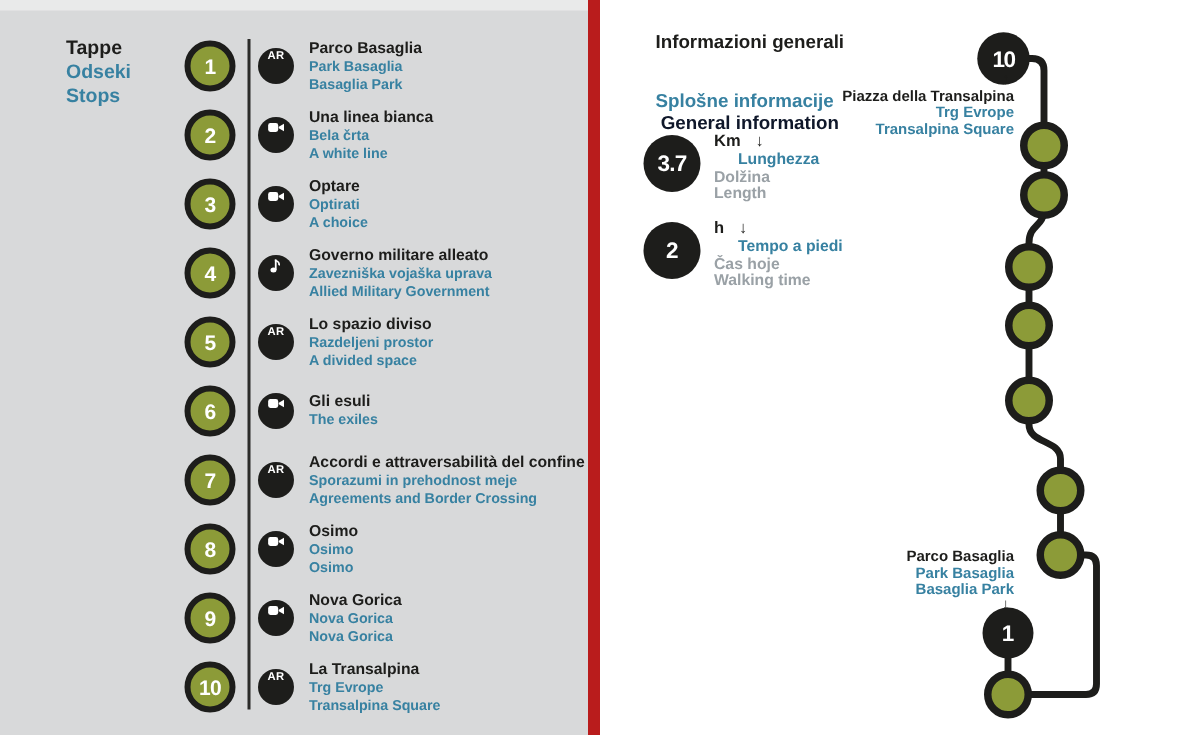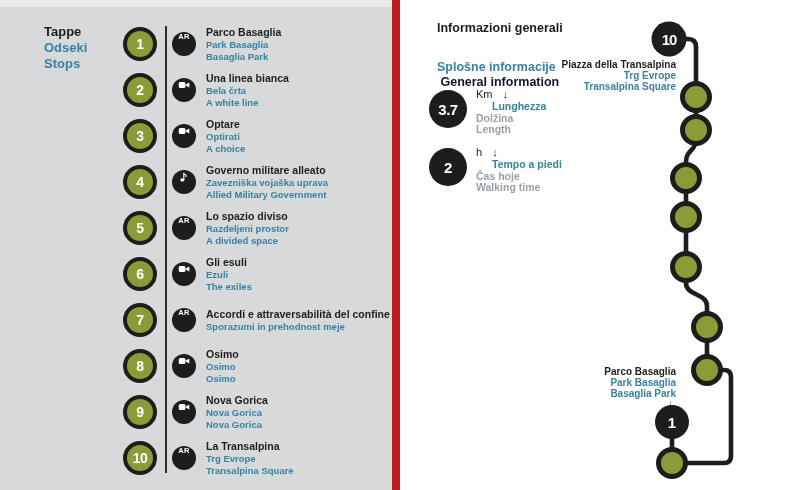--- a/index.html
+++ b/index.html
@@ -49,21 +49,21 @@
   .info-header .hd-sl { color:#3781a1;margin-top:24px; }
   .info-header .hd-en { color:#0f172a;text-align:center; }
 
   .stat { position:absolute; left:429px; width:180px; height:48px; }
   .stat-circle {
     position:absolute; left:0; top:2px; width:38px; height:38px; border-radius:50%;
     background:#1d1d1b; color:#fff; display:flex; align-items:center; justify-content:center;
     font-weight:700; font-size:15px; letter-spacing:-0.5px;
   }
   .stat-text { position:absolute; left:47px; top:0; }
-  .stat-unit { font-size:11px; font-weight:400; color:#1d1d1b; line-height:13px; }
+  .stat-unit { font-size:11px; font-weight:700; color:#1d1d1b; line-height:13px; }
   .stat-unit .dn-arrow { margin-left:10px; }
   .stat-it { font-size:10.5px; font-weight:700; color:#3781a1; line-height:11.5px;margin-left:16px; }
   .stat-sl, .stat-en { font-size:10.5px; font-weight:700; color:#9aa1a6; line-height:11.5px; }
 
   
   .route-map-svg { position:absolute; left:620px; top:0; width:160px; height:490px; }
   .map-label { position:absolute; width:138px; text-align:right; }
   .map-label .lbl-it { font-size:10px; font-weight:700; color:#1d1d1b; line-height:11px; }
   .map-label .lbl-sl, .map-label .lbl-en { font-size:10px; font-weight:700; color:#3781a1; line-height:11px; }
   .map-label .lbl-arrow { font-size:10px; font-weight:700; color:#1d1d1b; line-height:10px; padding-right:3px; }
@@ -179,35 +179,35 @@
     <div class="badge-circle">
   <svg viewBox="0 0 20 20">
               <g fill="#ffffff">
                 <rect x="2.5" y="5.8" width="9.6" height="8.4" rx="2.2"></rect>
                 <path d="M12.6 9.2 L17.6 6.4 V13.6 L12.6 10.8 Z"></path>
               </g>
             </svg>
 </div>
     <div class="stop-text">
       <div class="stop-title">Gli esuli</div>
-      <div class="stop-sl">Ezuli</div>
       <div class="stop-en">The exiles</div>
     </div>
   </div>
 
   <div class="stop-row">
     <div class="num-circle">
             <span>7</span>
           </div>
     <div class="badge-circle">
             <span class="ar-label">AR</span>
           </div>
     <div class="stop-text">
       <div class="stop-title">Accordi e attraversabilità del confine</div>
       <div class="stop-sl">Sporazumi in prehodnost meje</div>
+      <div class="stop-en">Agreements and Border Crossing</div>
     </div>
   </div>
 
   <div class="stop-row">
     <div class="num-circle">
             <span>8</span>
           </div>
     <div class="badge-circle">
   <svg viewBox="0 0 20 20">
               <g fill="#ffffff">

